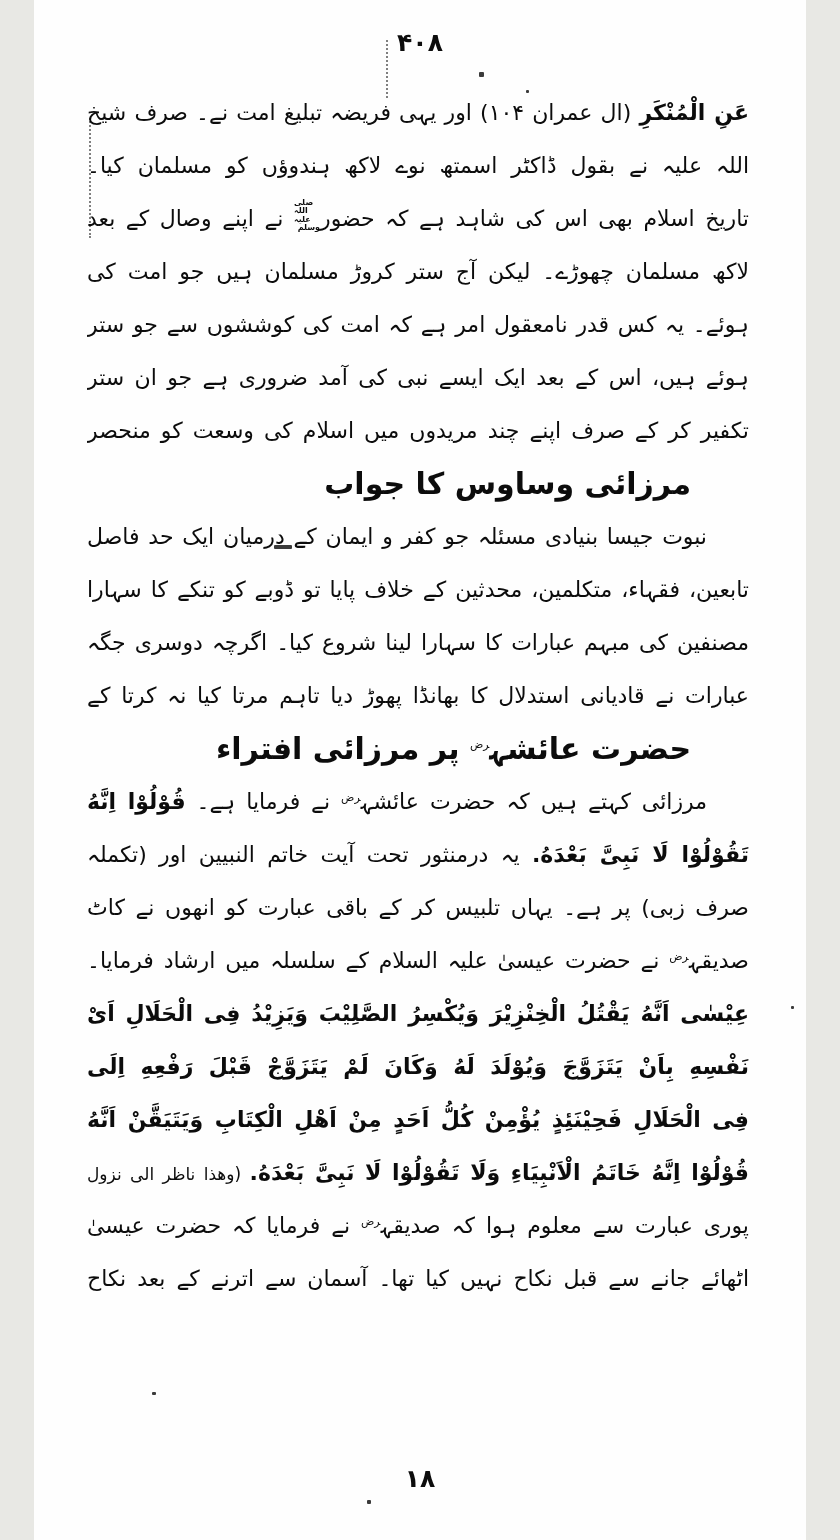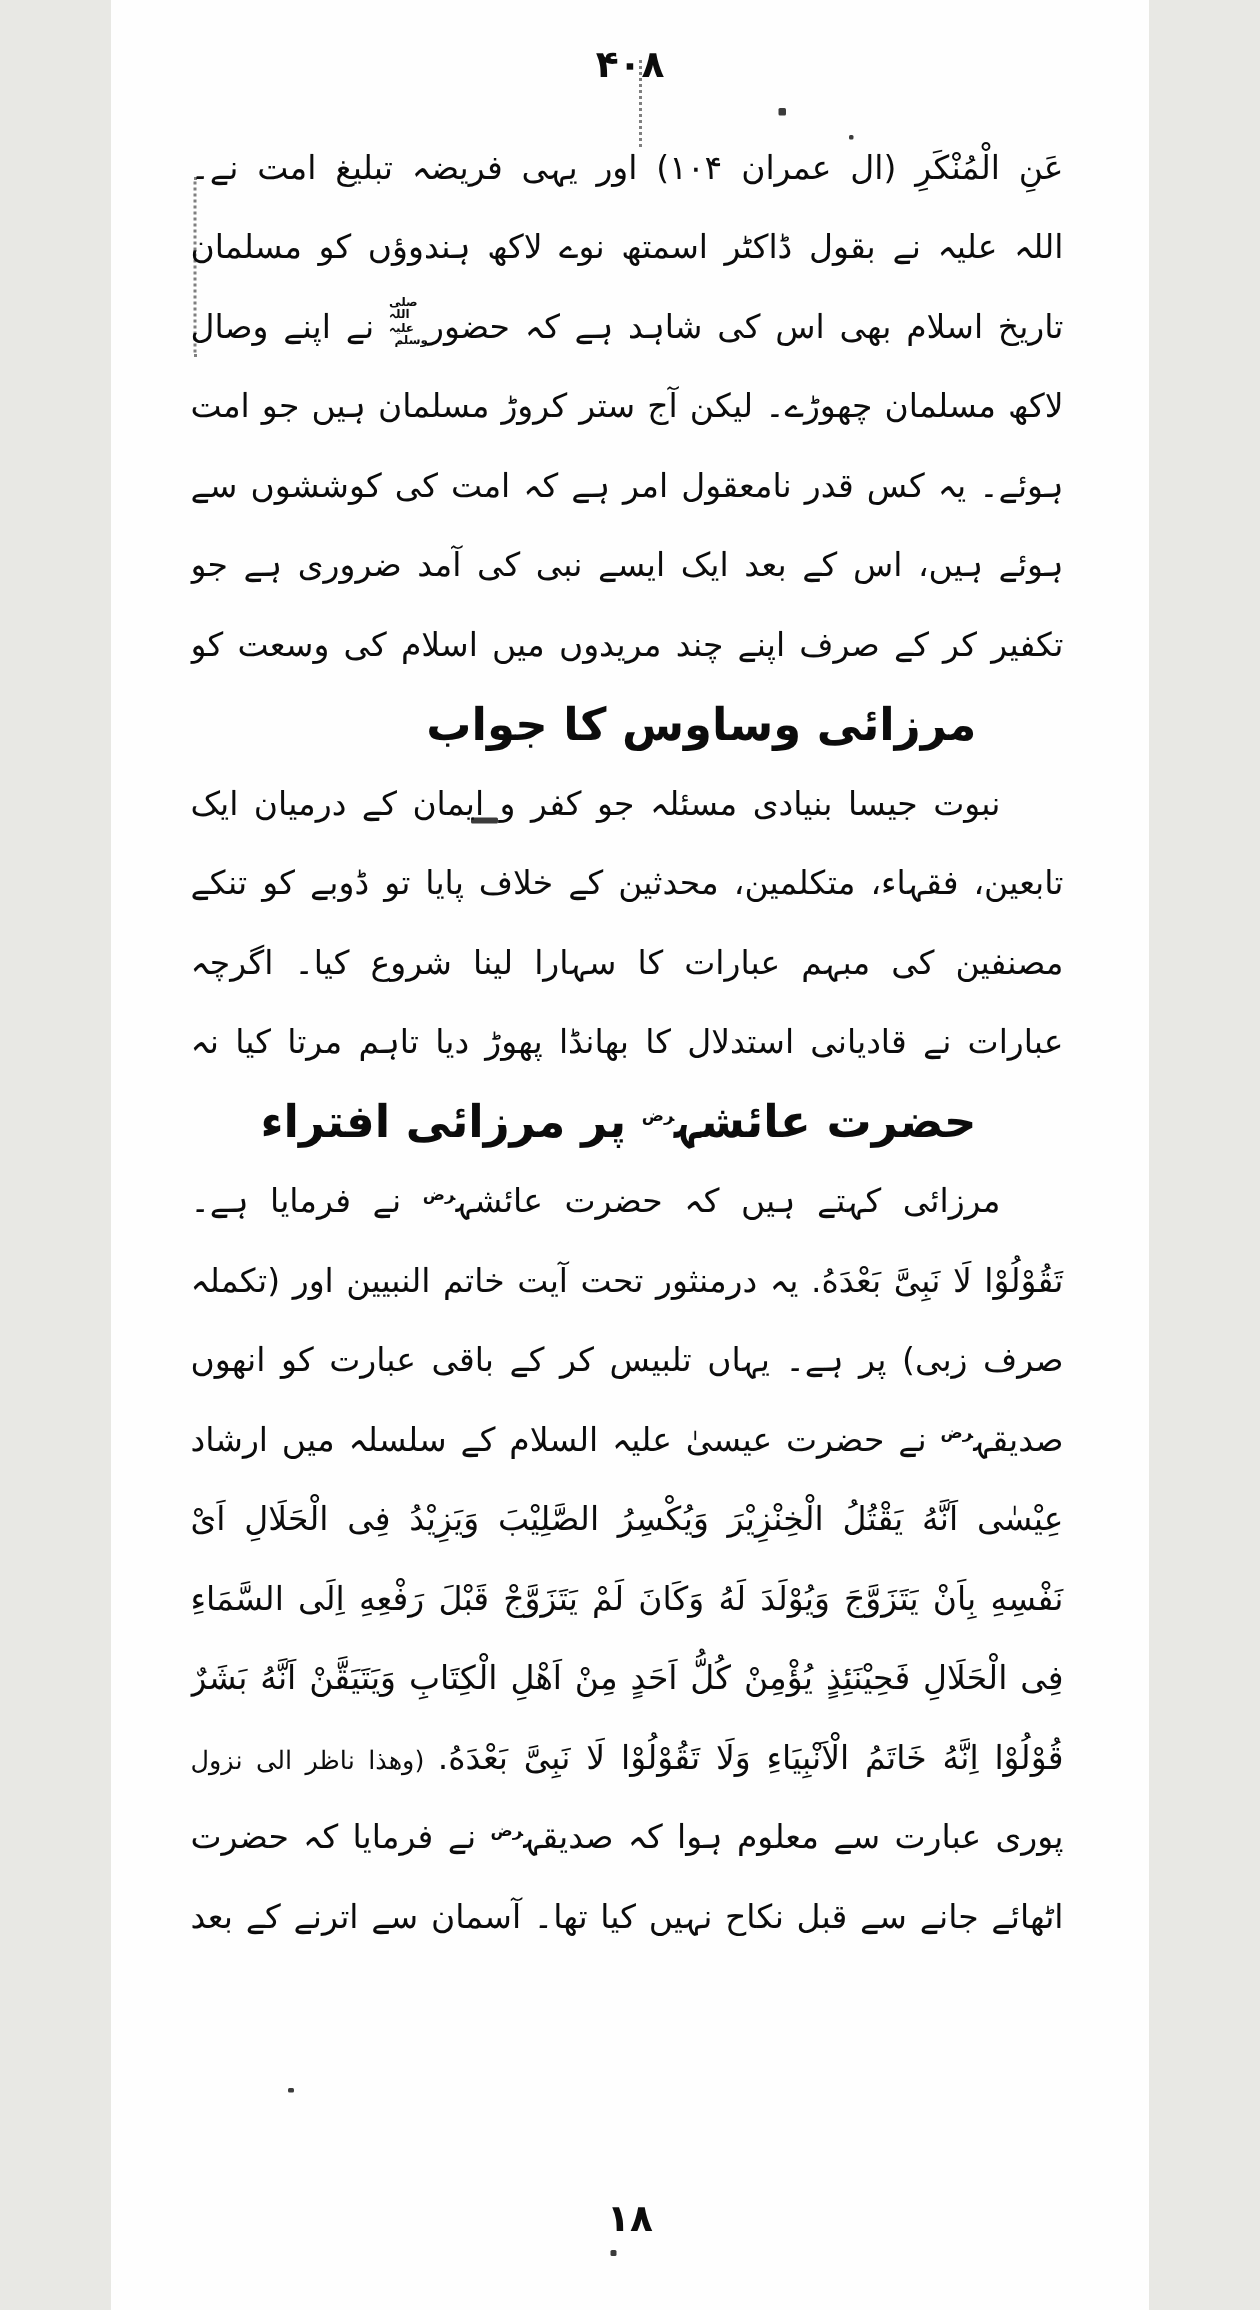--- a/index.html
+++ b/index.html
@@ -1,40 +1,40 @@
 <!DOCTYPE html>
 <html lang="ur" dir="rtl"><head>
 <meta charset="utf-8">
 <style>
   html,body{margin:0;padding:0;background:#e8e8e4;}
   .page{
-    position:relative;width:692px;height:1540px;margin:0 auto;
+    position:relative;width:772px;height:1540px;margin:0 auto;
     background:#fefefe;color:#0c0c0c;direction:rtl;
     font-family:"DejaVu Sans",sans-serif;overflow:hidden;
   }
   .pageno{position:absolute;left:0;right:0;text-align:center;
     font-size:25px;font-weight:bold;letter-spacing:2px;}
   .pageno.top{top:28px;}
   .pageno.bottom{top:1464px;}
   .textblock{position:absolute;top:86px;right:57px;left:53px;}
   .line{
     height:53px;line-height:53px;font-size:22px;
     text-align:justify;text-align-last:justify;
     overflow:hidden;white-space:nowrap0;word-spacing:1px;
   }
   .line.end{text-align-last:auto;}
   .line.indent{padding-right:42px;}
   .line.ind90{padding-right:88px;}
   .heading{
     height:53px;line-height:53px;font-size:30px;font-weight:bold;
     text-align:right;padding-right:58px;overflow:hidden;
   }
-  .b{font-weight:normal;margin-top:35px;}
+  .b{font-weight:bold;margin-top:35px;}
   .sm{font-size:17px;}
-  sup.rz{font-size:11px;vertical-align:super;line-height:0;font-weight:bold;}
+  sup.rz{font-size:11px;vertical-align:super;line-height:0;font-weight:normal;}
   .pb{display:inline-block;font-size:8px;line-height:1.05;width:26px;
     text-align:left;vertical-align:-4px;white-space:normal;font-weight:bold;}
   
   .art{position:absolute;}
   .dotcol{width:0;border-left:2px dotted rgba(0,0,0,.5);}
   .speck{background:rgba(10,10,10,.8);border-radius:1px;}
 </style>
 </head>
 <body>
 

